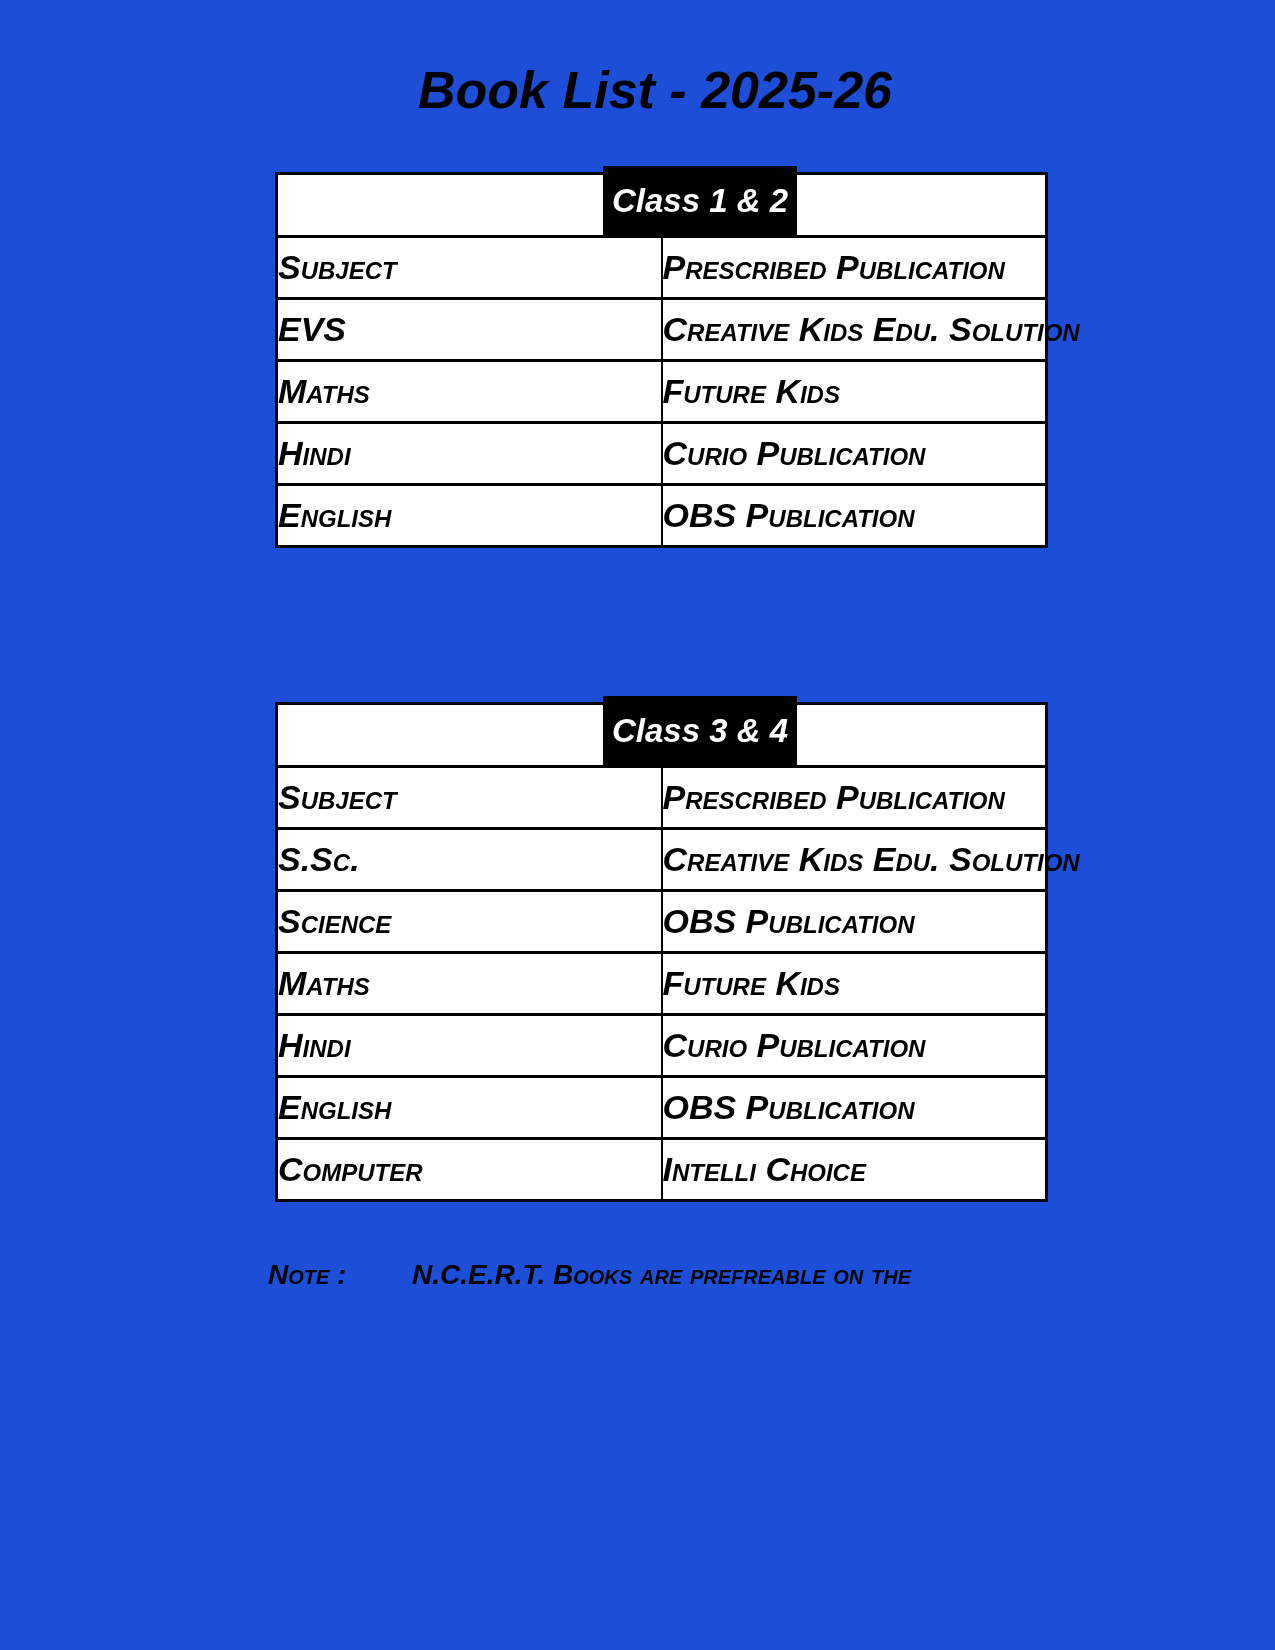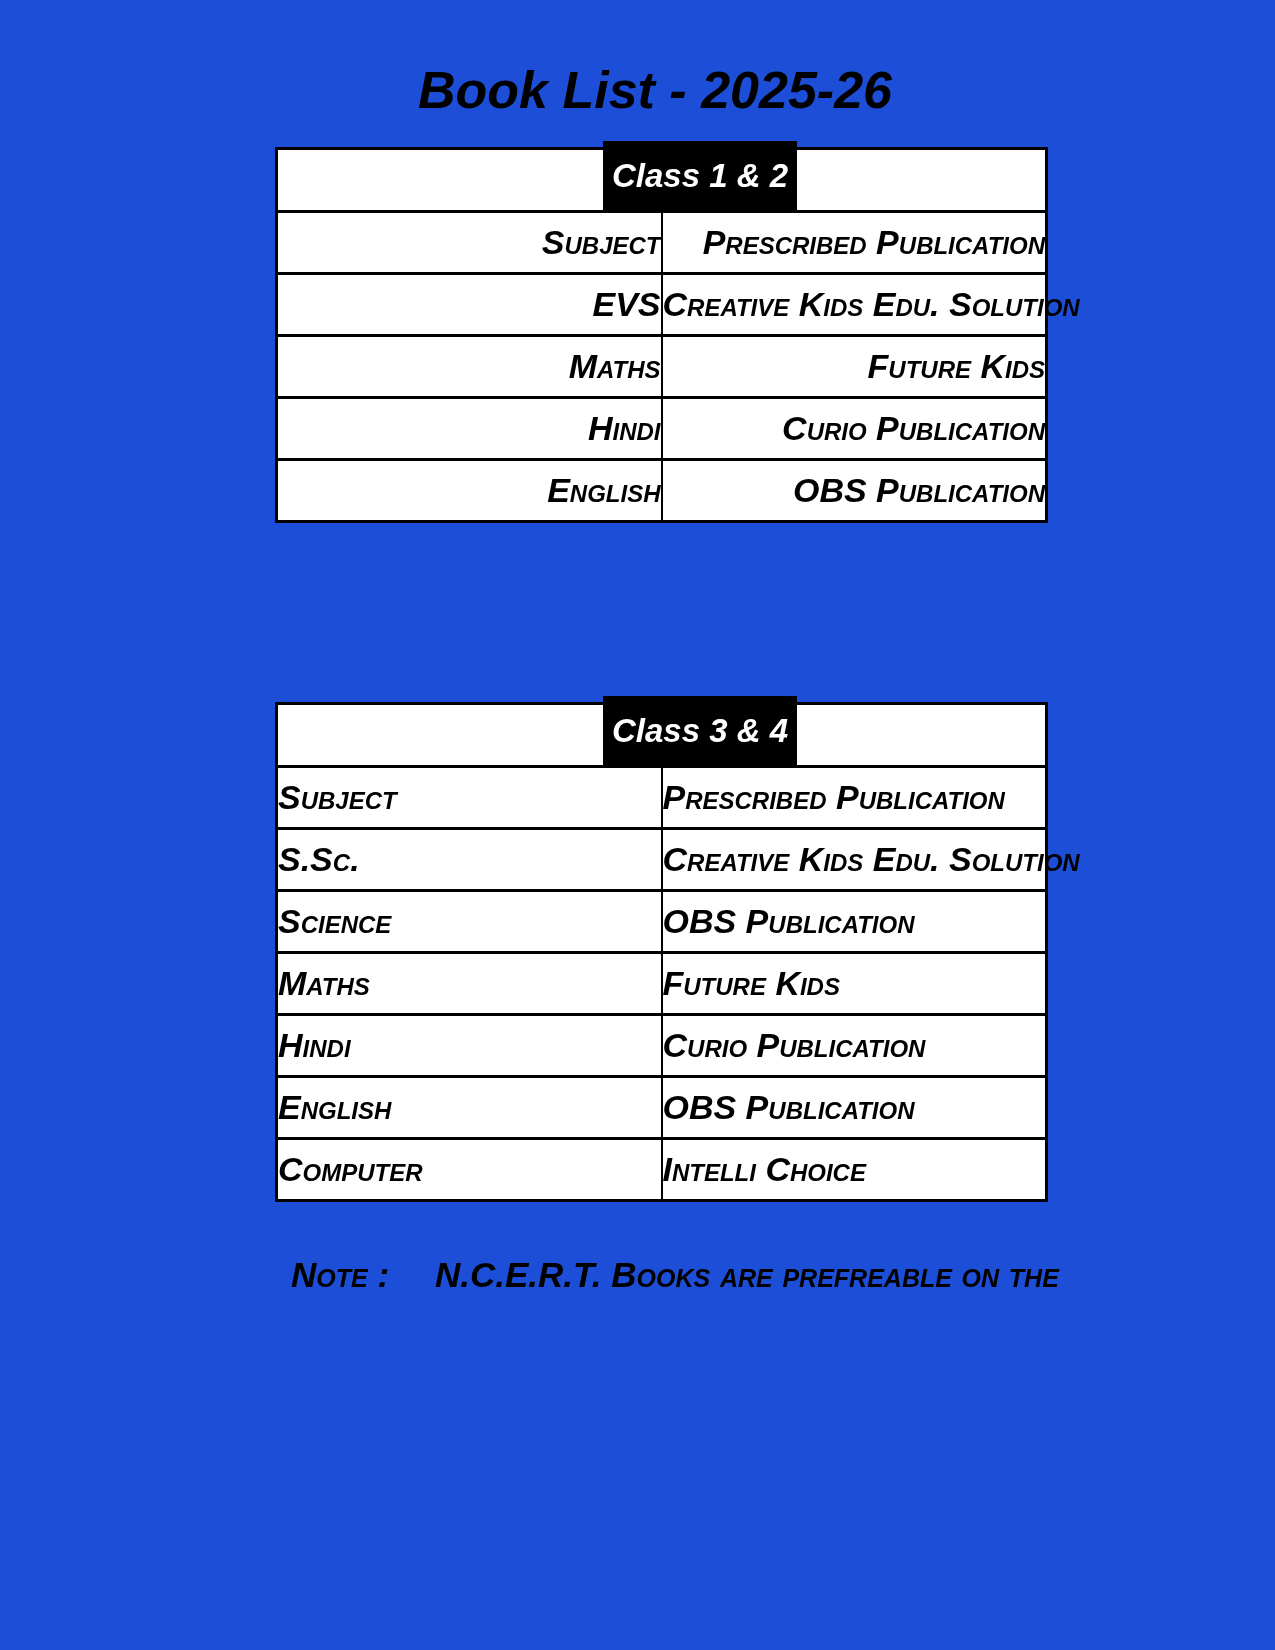--- a/index.html
+++ b/index.html
@@ -30,21 +30,21 @@
     color: #000000;
   }
   table.booktable {
     position: absolute;
     left: 275px;
     width: 773px;
     border-collapse: collapse;
     table-layout: fixed;
     background: #ffffff;
   }
-  table.t1 { top: 147px; text-align: right; }
+  table.t1 { top: 172px; }
   table.t2 { top: 702px; }
   table.booktable td {
     border: 3px solid #000000;
     border-left-width: 2px;
     border-right-width: 2px;
     height: 59px;
     padding: 0;
     vertical-align: middle;
     font-weight: bold;
     font-style: italic;
@@ -84,24 +84,23 @@
     z-index: 2;
   }
   .note {
     position: absolute;
     left: 268px;
     top: 1254px;
     display: flex;
     align-items: flex-start;
     font-weight: bold;
     font-style: italic;
-    font-size: 35px;
+    font-size: 28px;
     line-height: 42px;
     color: #000000;
-    margin-left: 23px;
   }
   .note-label {
     width: 144px;
     flex: 0 0 144px;
     white-space: nowrap;
   }
   .note-lines { max-width: 700px; }
   .note-line { white-space: nowrap; text-align: right; }
 </style>
 </head>

